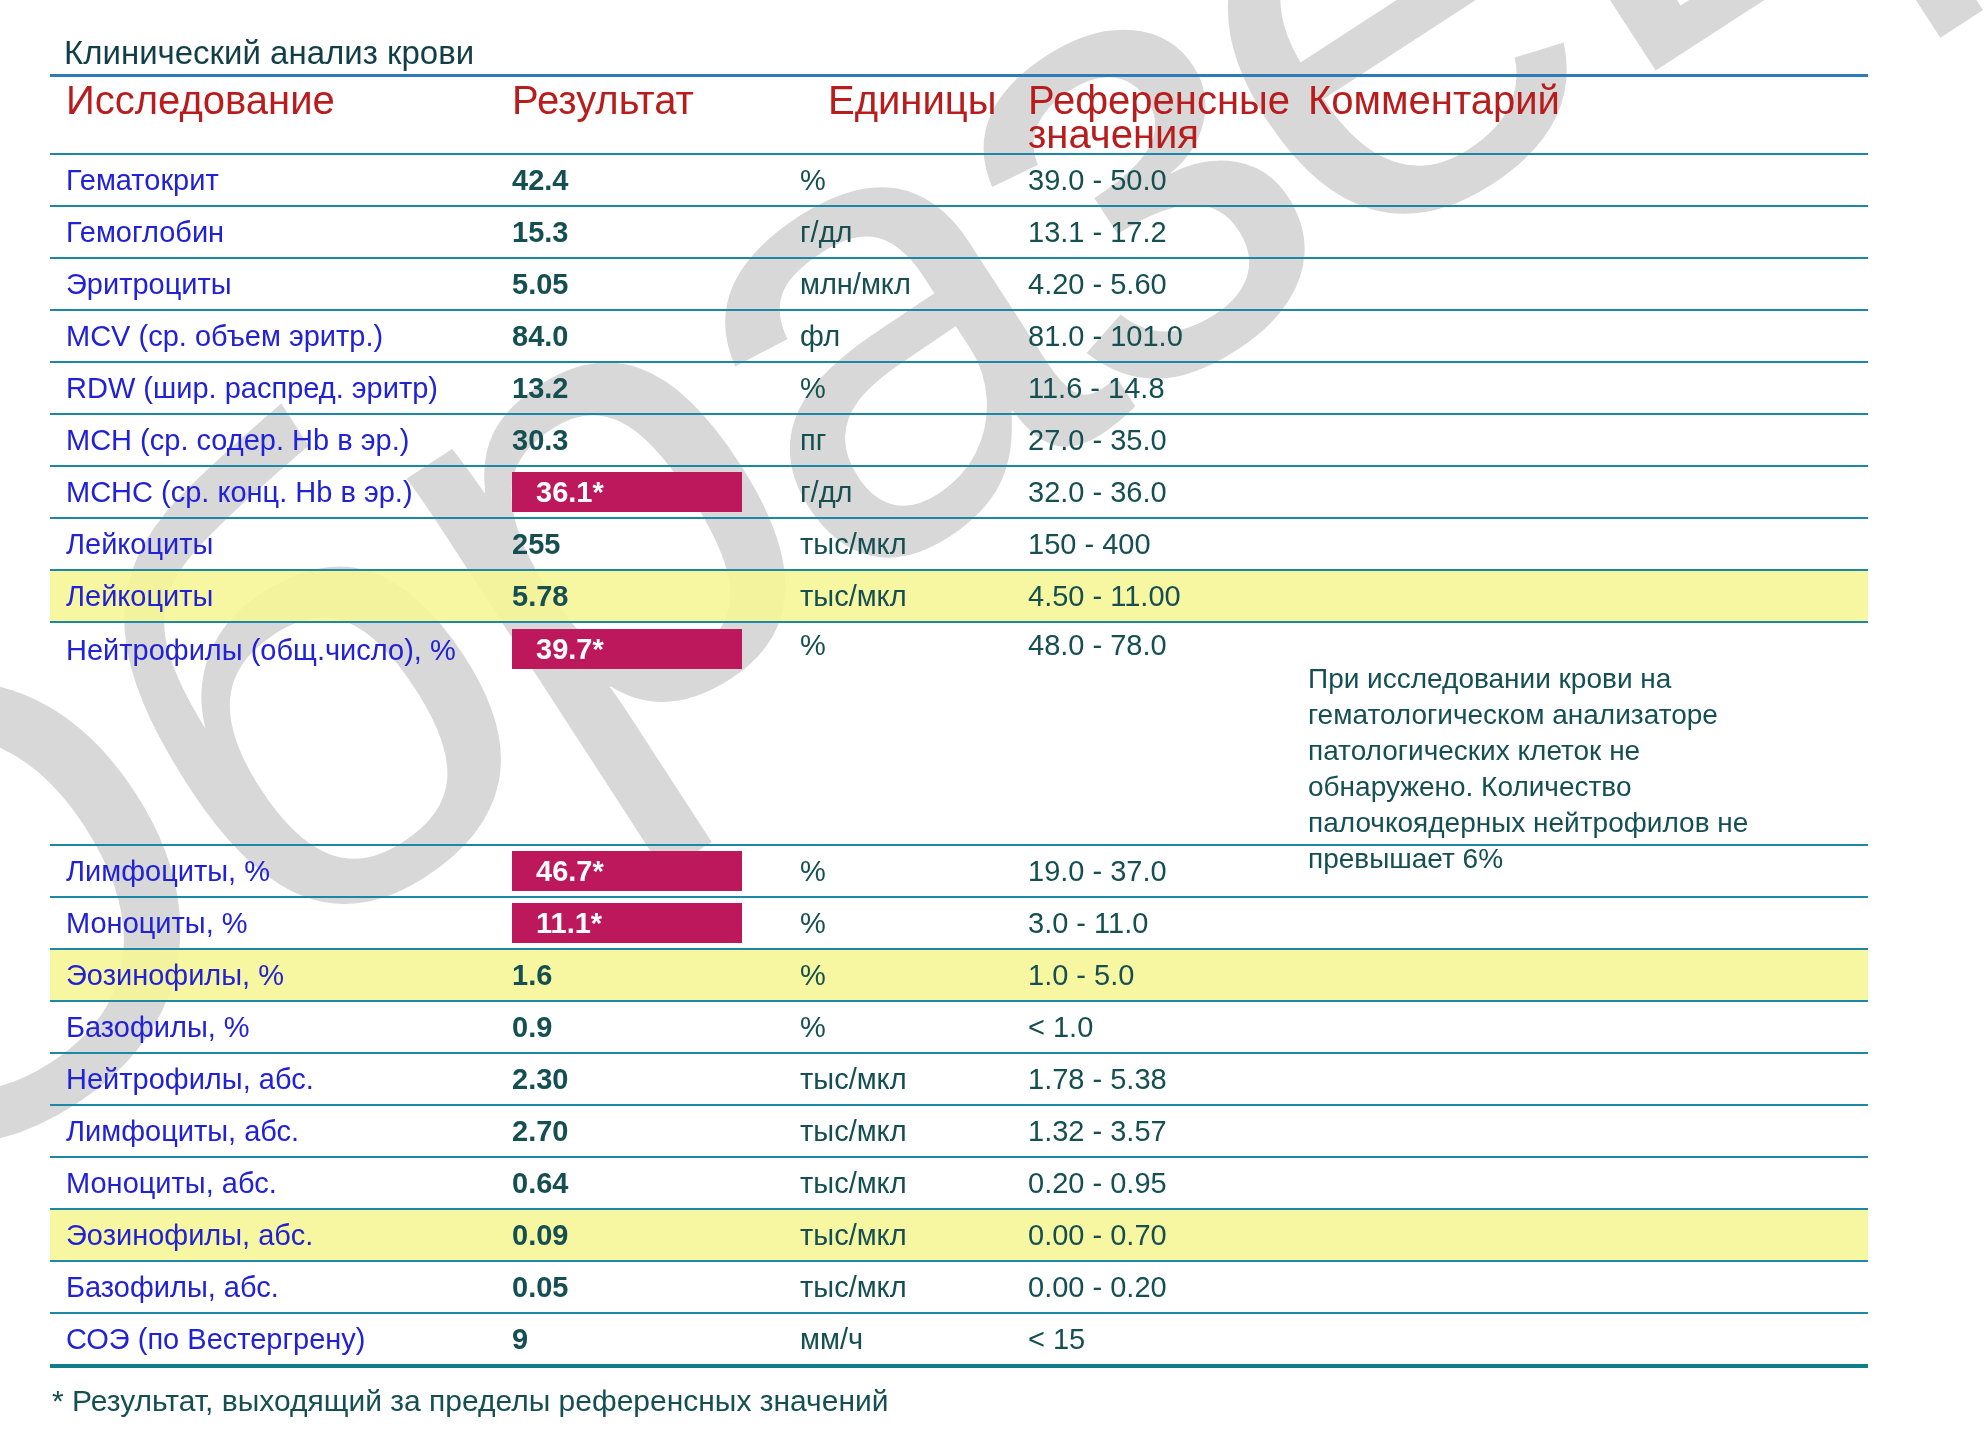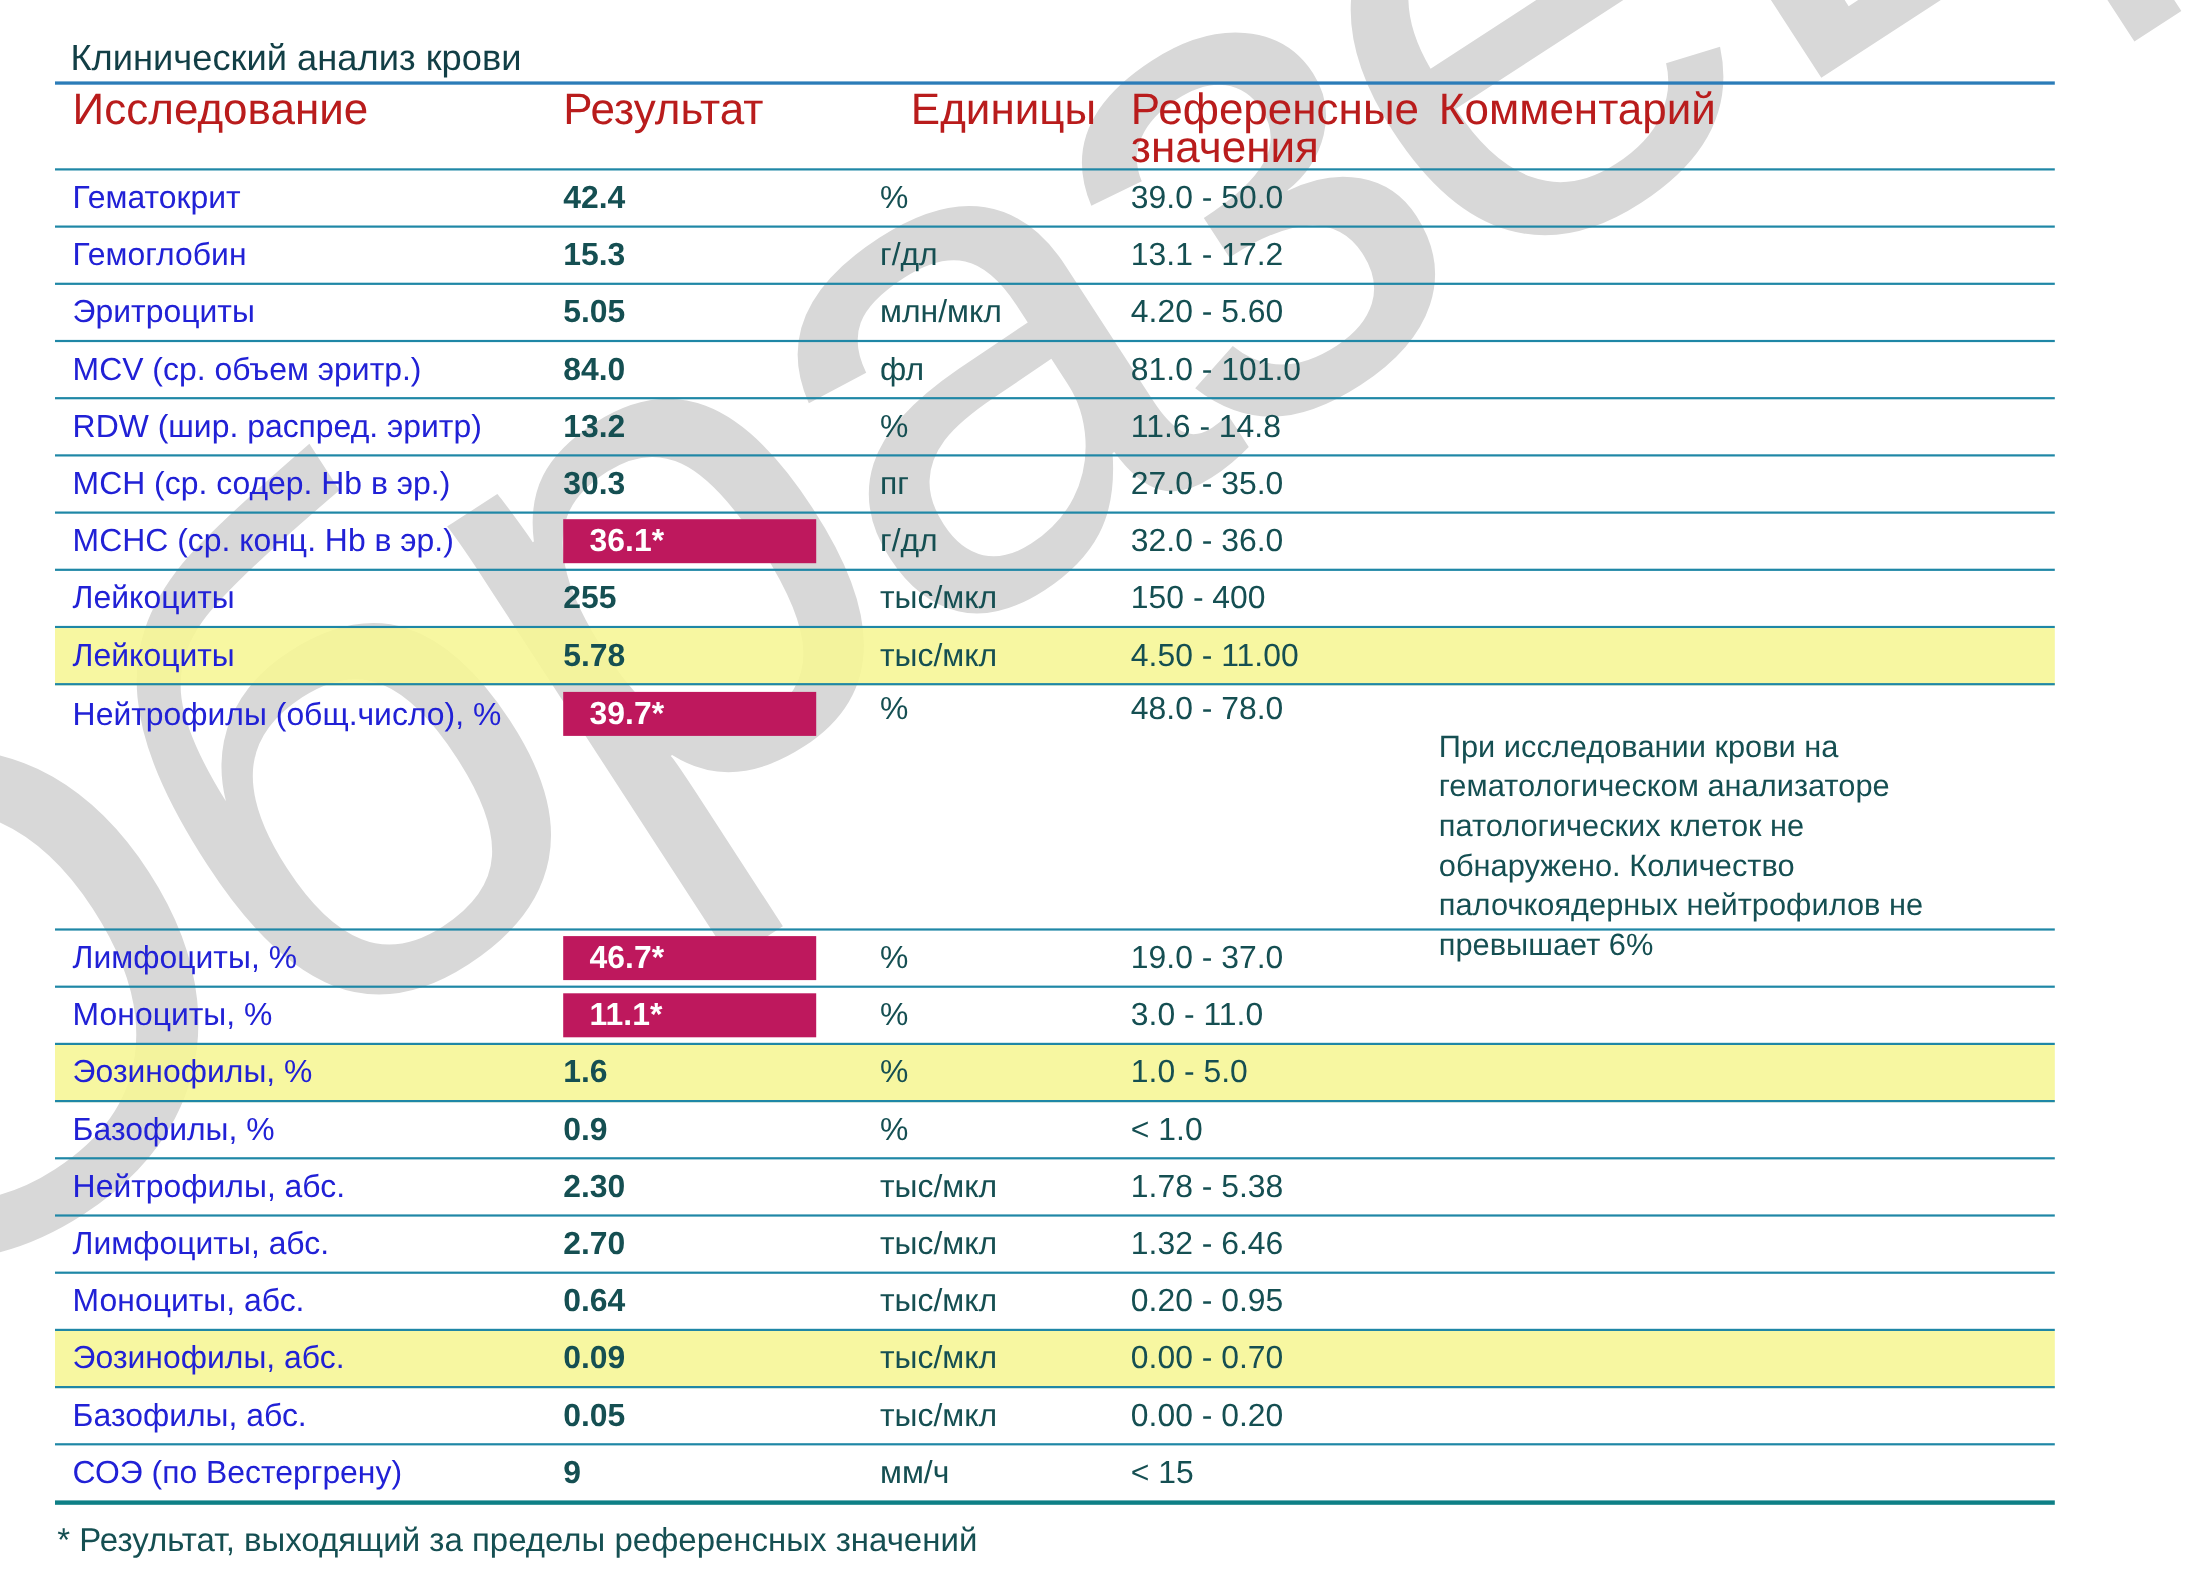--- a/index.html
+++ b/index.html
@@ -195,21 +195,21 @@
             <div class="cell c-name">Нейтрофилы, абс.</div>
             <div class="cell c-result">2.30</div>
             <div class="cell c-units">тыс/мкл</div>
             <div class="cell c-ref">1.78 - 5.38</div>
             <div class="cell c-comment"></div>
           </div>
           <div class="row">
             <div class="cell c-name">Лимфоциты, абс.</div>
             <div class="cell c-result">2.70</div>
             <div class="cell c-units">тыс/мкл</div>
-            <div class="cell c-ref">1.32 - 6.46</div>
+            <div class="cell c-ref">1.32 - 3.57</div>
             <div class="cell c-comment"></div>
           </div>
           <div class="row">
             <div class="cell c-name">Моноциты, абс.</div>
             <div class="cell c-result">0.64</div>
             <div class="cell c-units">тыс/мкл</div>
             <div class="cell c-ref">0.20 - 0.95</div>
             <div class="cell c-comment"></div>
           </div>
           <div class="row hl">

